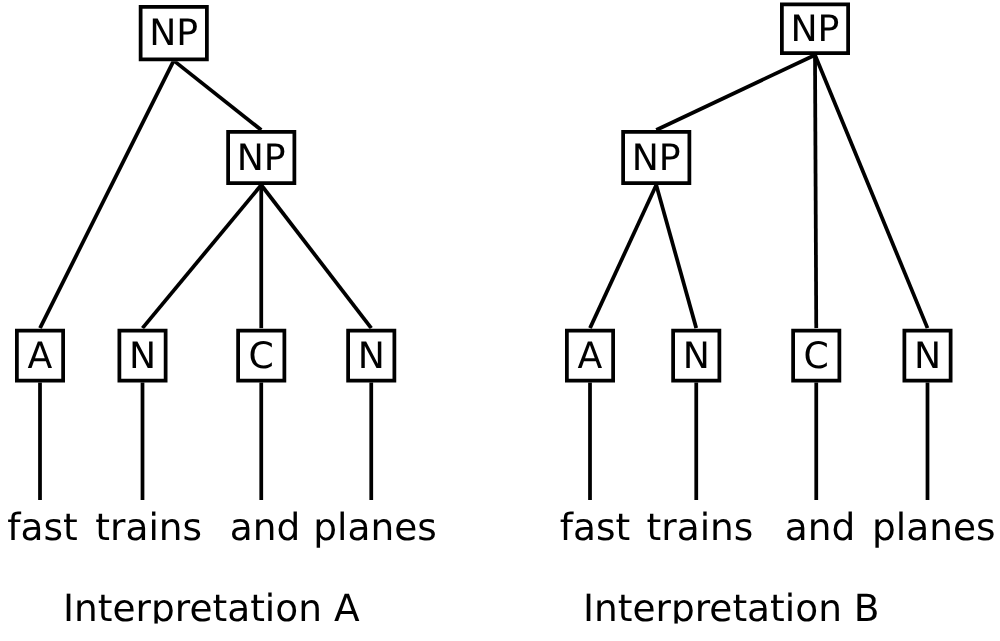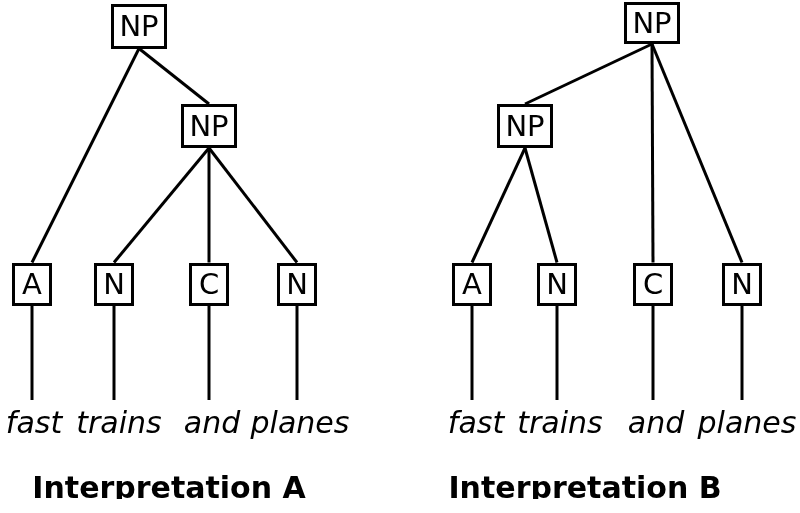--- a/index.html
+++ b/index.html
@@ -30,34 +30,32 @@
     align-items: center;
     justify-content: center;
     font-size: 29px;
     line-height: 1;
     color: #000000;
     letter-spacing: 0px;
   }
   .word {
     position: absolute;
     transform: translateX(-50%);
-    font-style: italic;
     font-size: 30px;
     line-height: 1;
     color: #000000;
     white-space: nowrap;
   }
   .caption {
     position: absolute;
     transform: translateX(-50%);
     font-size: 30px;
     line-height: 1;
     color: #000000;
     white-space: nowrap;
-    font-weight: bold;
   }
 </style>
 </head>
 <body>
 
 <div id="canvas">
   <svg id="edges-svg" xmlns="http://www.w3.org/2000/svg">
       <line x1="139" y1="48.5" x2="32" y2="262.5" stroke="#000000" stroke-width="3"></line>
       <line x1="139" y1="48.5" x2="209" y2="104" stroke="#000000" stroke-width="3"></line>
       <line x1="209" y1="148" x2="114" y2="262.5" stroke="#000000" stroke-width="3"></line>

